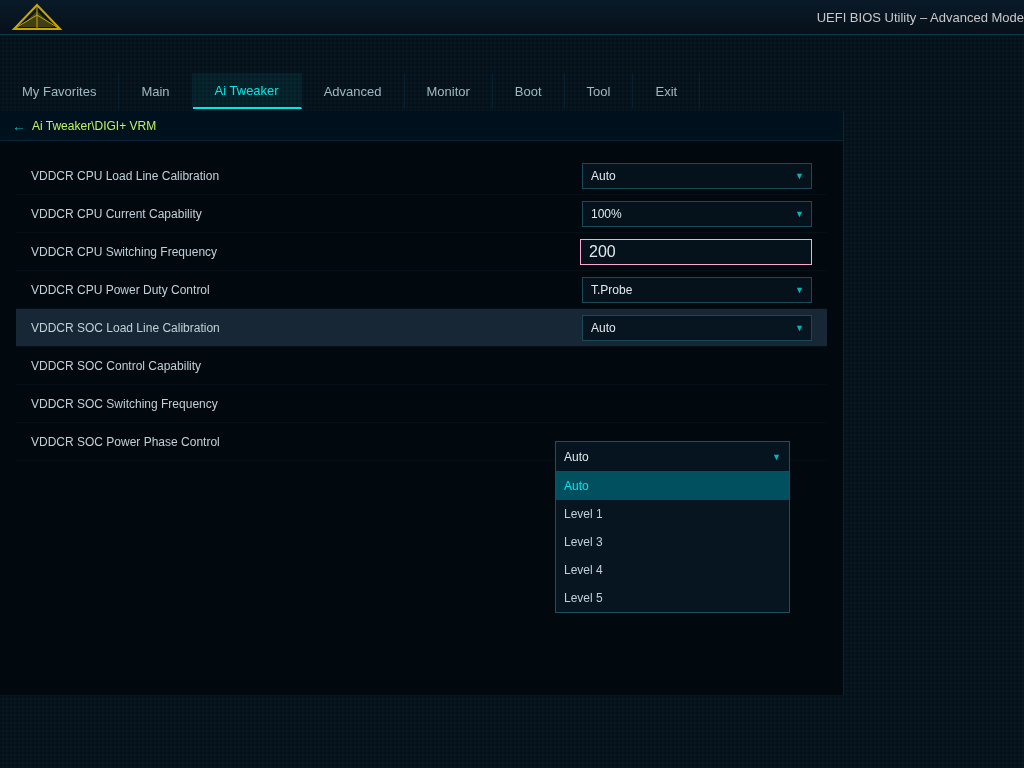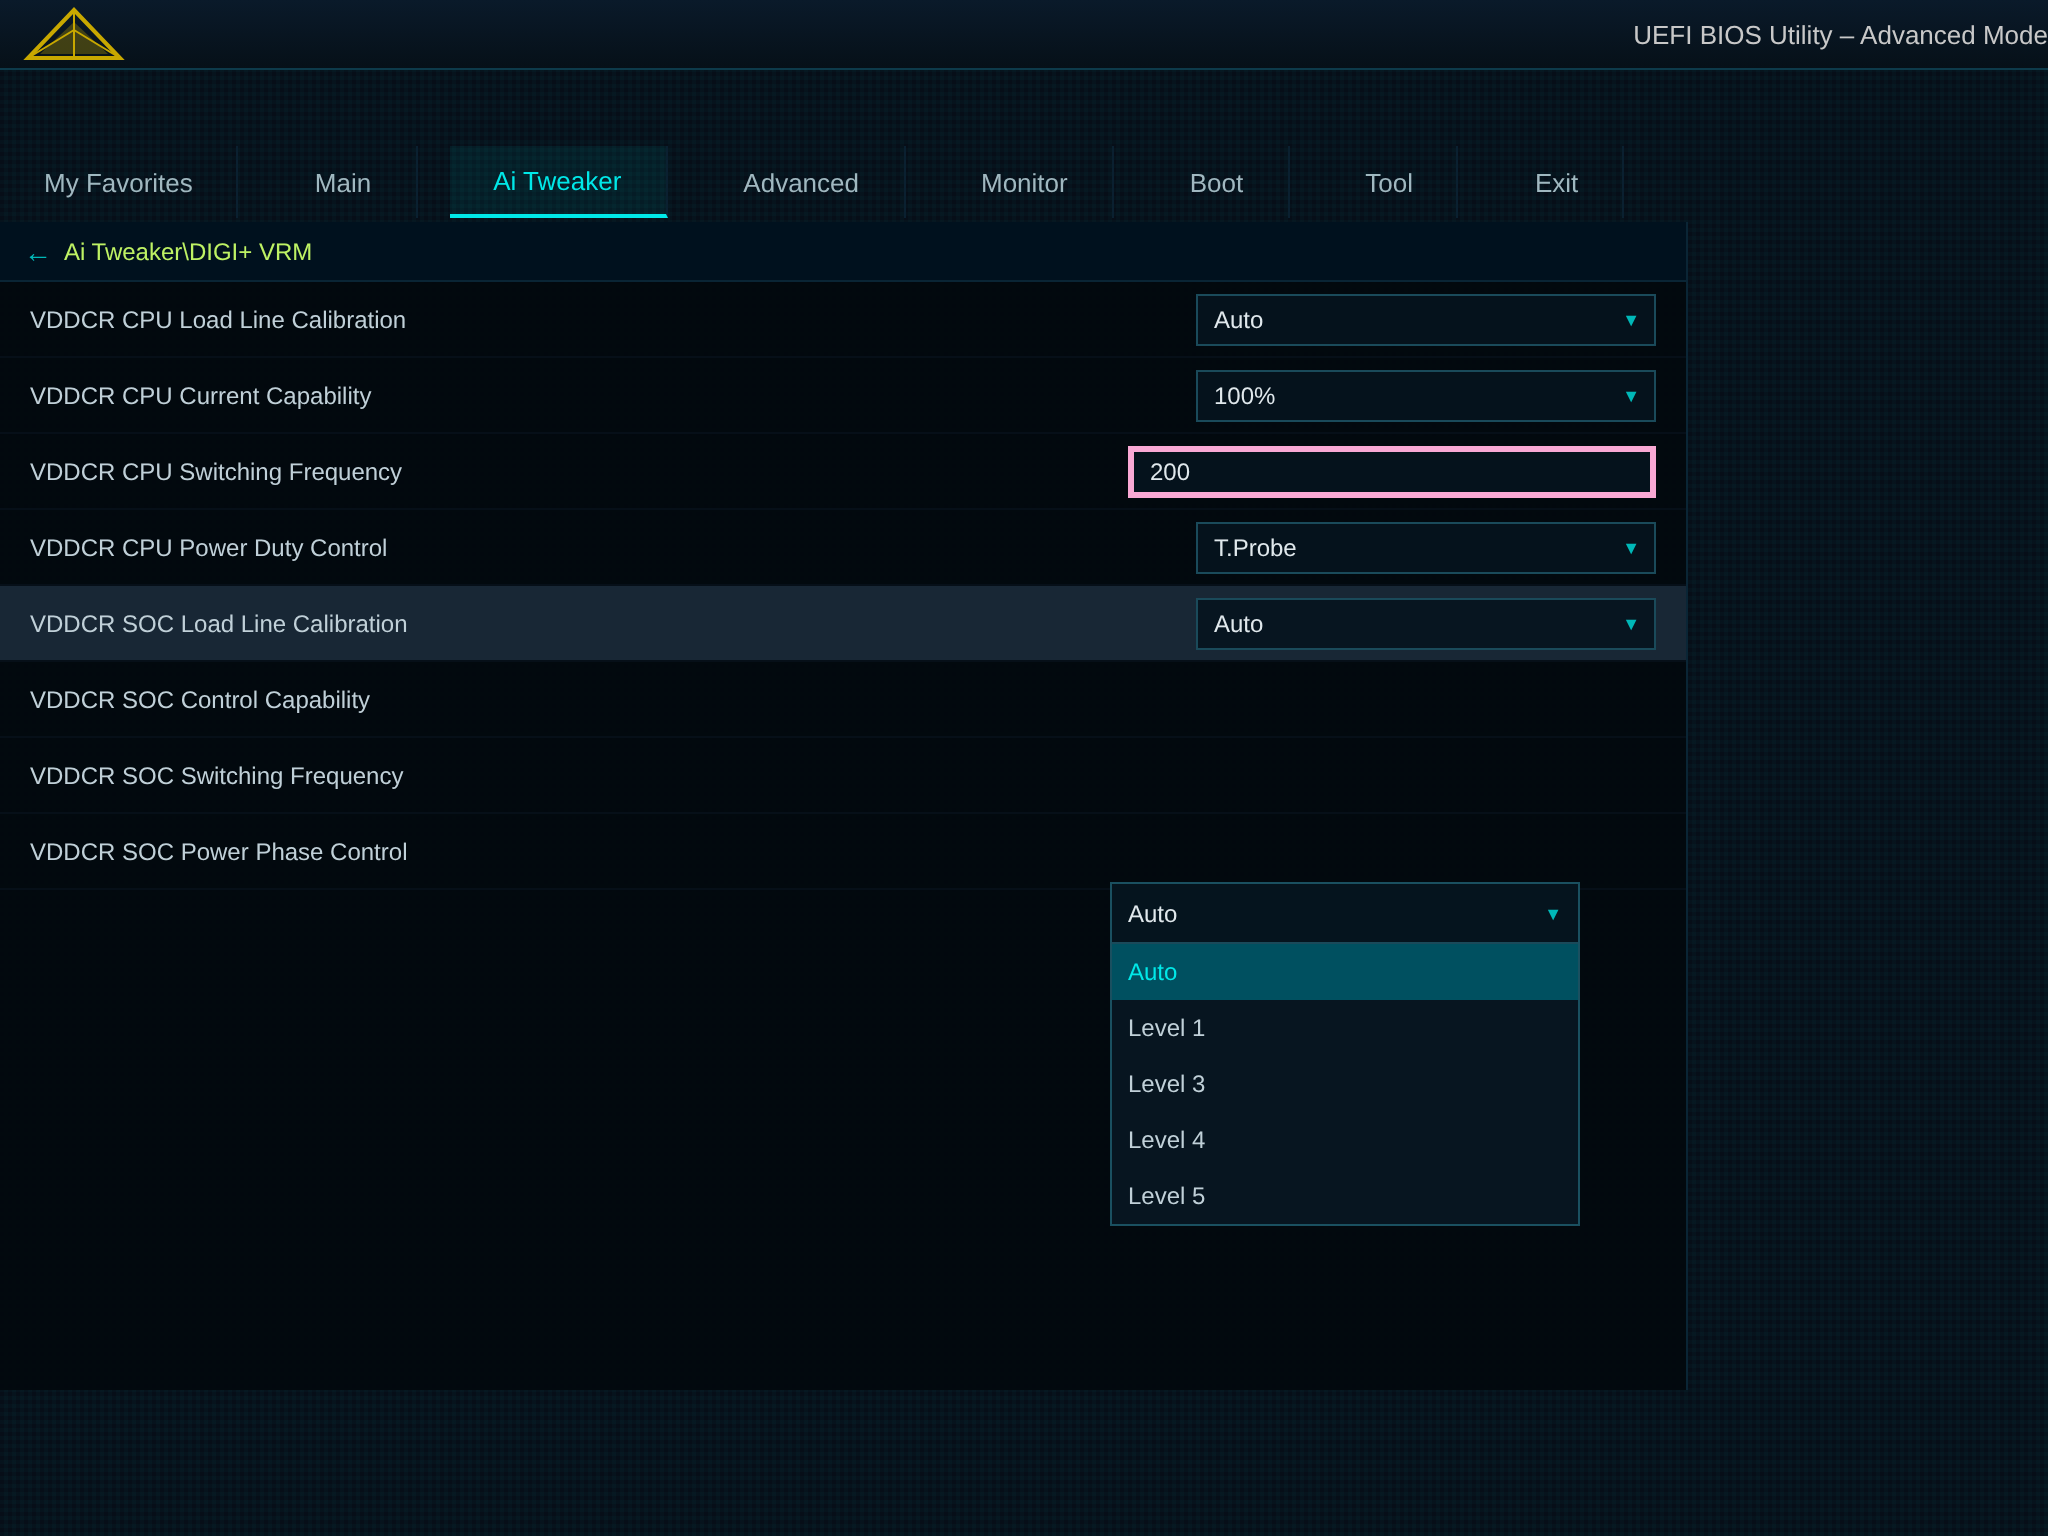--- a/index.html
+++ b/index.html
@@ -107,21 +107,20 @@
       border-radius: 2px;
     }
 
     
     .nav-bar {
       height: 38px;
       background: linear-gradient(180deg, #04121e 0%, #020a12 100%);
       display: flex;
       align-items: stretch;
       border-bottom: 2px solid #003344;
-      gap: 16px;
     }
     .nav-item {
       display: flex;
       align-items: center;
       padding: 0 22px;
       color: #a0b8c0;
       font-size: 13px;
       cursor: pointer;
       border-right: 1px solid #0a2030;
       position: relative;
@@ -160,21 +159,21 @@
     .breadcrumb-arrow {
       color: #00b8b8;
       font-size: 14px;
     }
     .breadcrumb-text {
       color: #bef264;
       font-size: 12px;
     }
 
     .settings-list {
-      padding: 0;
+      padding: 16px;
     }
     .setting-row {
       display: flex;
       align-items: center;
       height: 38px;
       padding: 0 15px;
       border-bottom: 1px solid #060f18;
       cursor: pointer;
     }
     .setting-row.highlighted { background: rgba(40,60,80,0.6); }
@@ -212,25 +211,25 @@
       position: absolute;
       right: 8px;
       top: 50%;
       transform: translateY(-50%);
       color: #00b8b8;
       font-size: 9px;
       pointer-events: none;
     }
     .text-input {
       background: rgba(5,20,30,0.9);
-      border: 3px solid #f9a8d4;
+      border: 1px solid #f9a8d4;
       color: #e0e8ec;
-      font-size: 12px;
+      font-size: 16px;
       padding: 4px 8px;
-      width: 264px;
+      width: 232px;
       height: 26px;
     }
 
     
     .dropdown-container {
       position: absolute;
       left: 555px;
       top: 330px;
       width: 235px;
       background: #071520;

